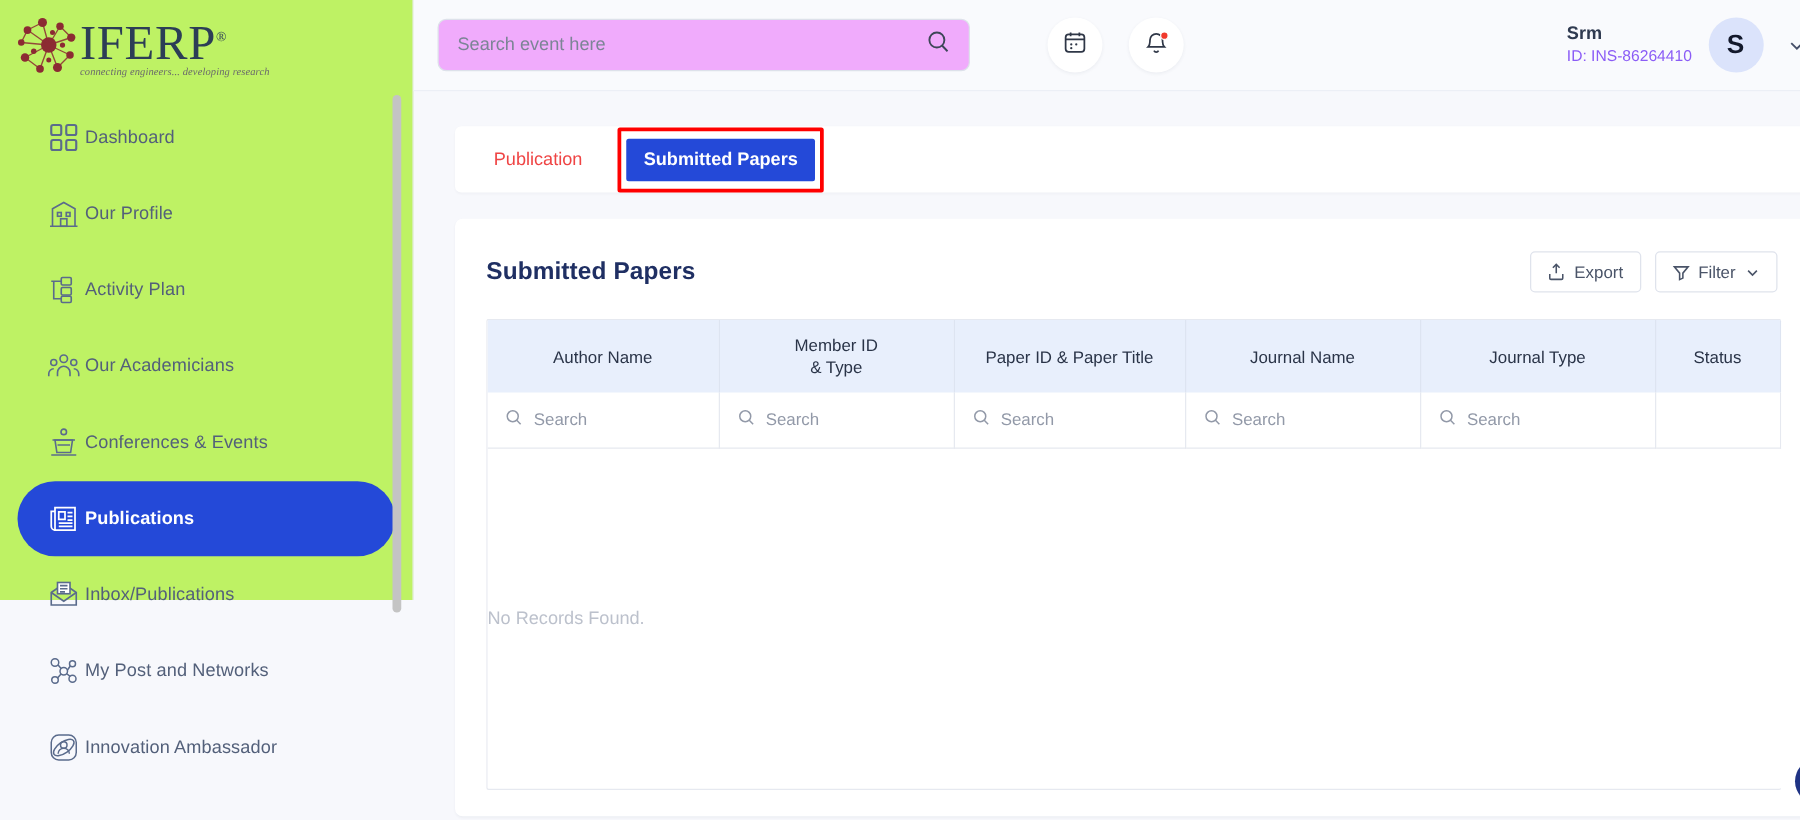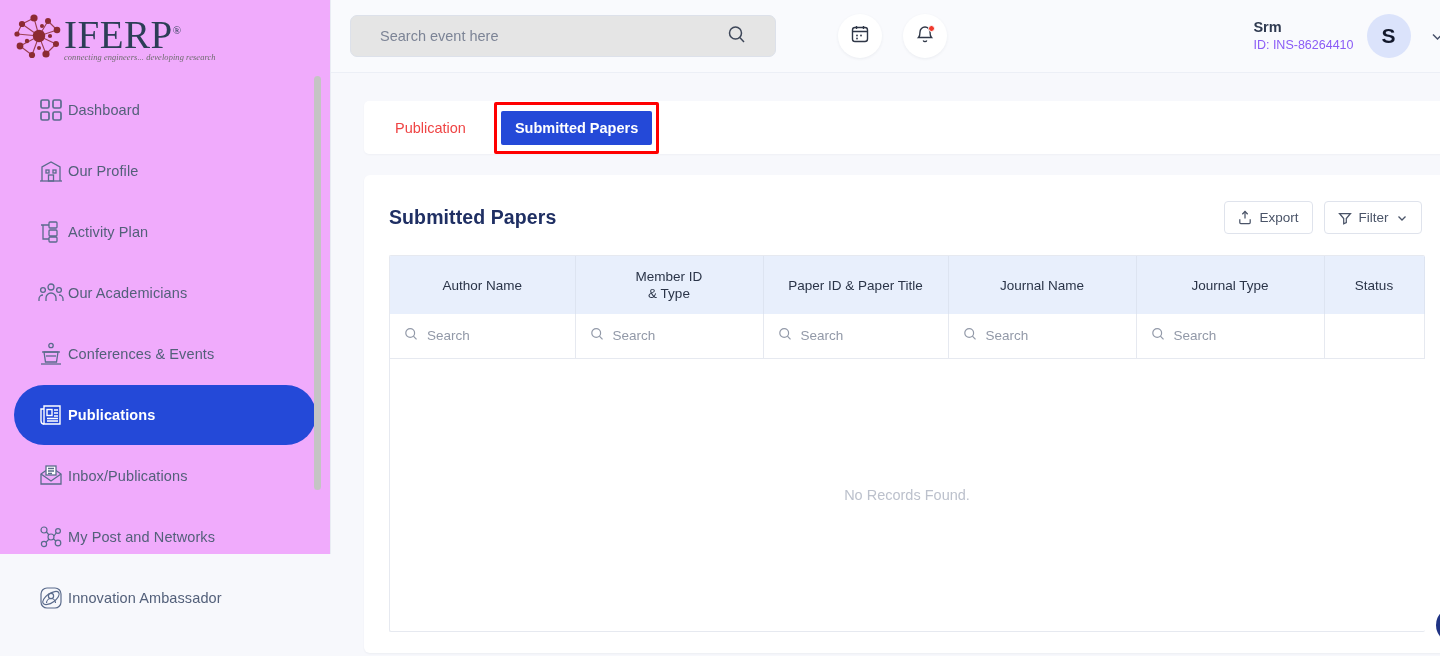--- a/index.html
+++ b/index.html
@@ -6,22 +6,22 @@
   html, body {
     width: 1440px; height: 656px;
     overflow: hidden;
     font-family: "Liberation Sans", sans-serif;
     background: #f7f8fc;
   }
   .app { position: relative; width: 1440px; height: 656px; display: flex; }
 
   
   .sidebar {
-    width: 331px; height: 554px;
-    background: #f0abfc;
+    width: 331px; height: 480px;
+    background: #bef264;
     position: relative;
     flex: 0 0 331px;
     border-right: 1px solid #e9ecf3;
   }
   .logo-wrap {
     height: 72px;
     display: flex; align-items: center;
     padding-left: 12px;
   }
   .logo { display: flex; align-items: flex-start; position: relative; }
@@ -76,22 +76,22 @@
   .main { flex: 1 1 auto; position: relative; height: 656px; background: #f7f8fc; }
 
   .topbar {
     height: 73px; background: #f9fafd;
     display: flex; align-items: center;
     padding: 0 40px 0 19px;
     border-bottom: 1px solid #eceff6;
   }
   .search-box {
     width: 426px; height: 42px;
-    background: #e5e5e5; border: 1px solid #dde1ea; border-radius: 7px;
-    display: flex; align-items: center; padding: 0 29px;
+    background: #f0abfc; border: 1px solid #dde1ea; border-radius: 7px;
+    display: flex; align-items: center; padding: 0 15px;
   }
   .search-box input {
     flex: 1 1 auto; border: none; outline: none;
     font-family: "Liberation Sans", sans-serif;
     font-size: 14.5px; color: #5a6377; background: transparent;
   }
   .search-box input::placeholder { color: #7c8496; }
   .icon-btn {
     width: 44px; height: 44px; border-radius: 50%;
     background: #ffffff; display: flex; align-items: center; justify-content: center;
@@ -172,21 +172,21 @@
     border-right: 1px solid #dde4f1;
     padding: 0 6px; line-height: 17px;
   }
   tbody td.search-cell {
     height: 44px; border-right: 1px solid #e6e9f0;
     border-bottom: 1px solid #e6e9f0;
     padding: 0 14px; vertical-align: middle;
   }
   .cell-search { display: flex; align-items: center; gap: 9px; color: #9299a8; font-size: 13.5px; }
   .empty-row td {
-    height: 274px; text-align: center; color: #bcc1cc; font-size: 14.5px;
+    height: 274px; text-align: left; color: #bcc1cc; font-size: 14.5px;
   }
   .chat-fab {
     position: absolute; right: 14px; bottom: 13px;
     width: 36px; height: 36px; border-radius: 50%;
     background: #1f3384; display: flex; align-items: center; justify-content: center;
     cursor: pointer;
   }
 </style>
 </head>
 <body>

